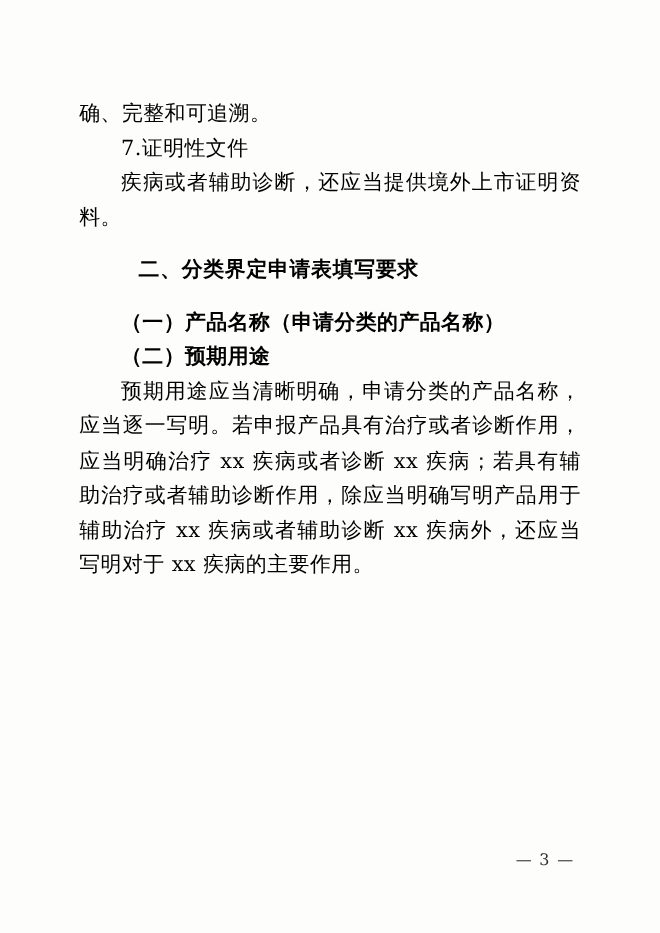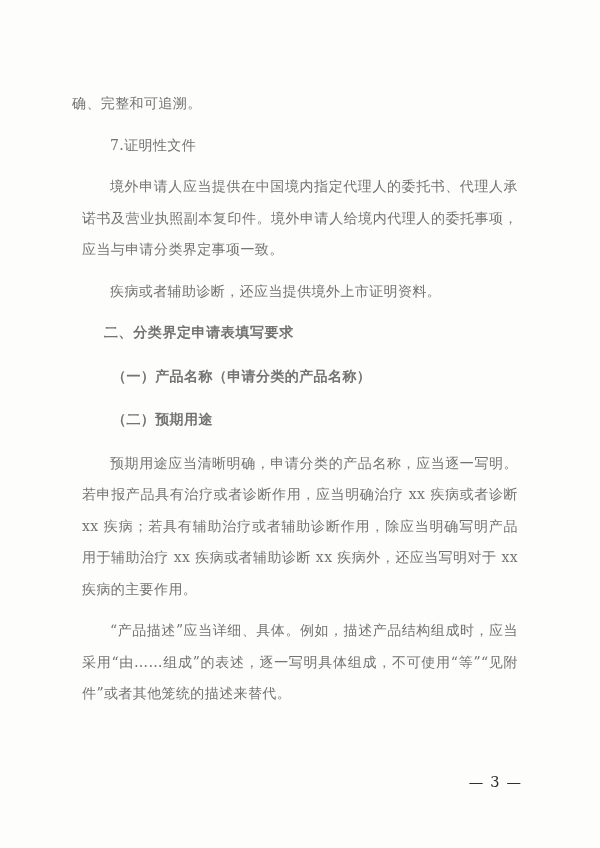--- a/index.html
+++ b/index.html
@@ -16,43 +16,43 @@
   }
   .page {
     position: relative;
     width: 600px;
     height: 848px;
     background: #fdfdfc;
     box-sizing: border-box;
     padding: 88px 72px 40px 72px;
   }
   .body-text {
-    font-size: 14px;
+    font-size: 19px;
     line-height: 31.5px;
     text-align: justify;
     text-justify: inter-ideograph;
     letter-spacing: 0.4px;
-    color: #737373;
+    color: #000000;
   }
   .p {
-    margin: 10px;
+    margin: 0;
     text-indent: 2em;
   }
   .p-noindent {
     margin: 0;
     text-indent: 0;
   }
   .heading {
-    margin: 4px;
+    margin: 16px;
     text-indent: 2em;
     font-weight: bold;
     letter-spacing: 0.6px;
   }
   .subheading {
-    margin: 12px;
+    margin: 0;
     text-indent: 2em;
     font-weight: bold;
     letter-spacing: 0.4px;
   }
   .footer {
     position: absolute;
     left: 0;
     right: 72px;
     bottom: 58px;
     text-align: right;
@@ -65,25 +65,23 @@
     padding: 0 6px;
   }
 </style>
 </head>
 <body>
 
 <div class="page">
   <div class="body-text">
     <p class="p-noindent">确、完整和可追溯。</p>
     <p class="p">7.证明性文件</p>
-    <p class="p">境外申请人应当提供在中国境内指定代理人的委托书、代理人承诺书及营业执照副本复印件。境外申请人给境内代理人的委托事项，应当与申请分类界定事项一致。</p>
     <p class="p">疾病或者辅助诊断，还应当提供境外上市证明资料。</p>
     <p class="heading">二、分类界定申请表填写要求</p>
     <p class="subheading">（一）产品名称（申请分类的产品名称）</p>
     <p class="subheading">（二）预期用途</p>
     <p class="p">预期用途应当清晰明确，申请分类的产品名称，应当逐一写明。若申报产品具有治疗或者诊断作用，应当明确治疗 xx 疾病或者诊断 xx 疾病；若具有辅助治疗或者辅助诊断作用，除应当明确写明产品用于辅助治疗 xx 疾病或者辅助诊断 xx 疾病外，还应当写明对于 xx 疾病的主要作用。</p>
-    <p class="p">“产品描述”应当详细、具体。例如，描述产品结构组成时，应当采用“由……组成”的表述，逐一写明具体组成，不可使用“等”“见附件”或者其他笼统的描述来替代。</p>
   </div>
 
   <div class="footer">
     <span class="dash">—</span><span>3</span><span class="dash">—</span>
   </div>
 </div>
 
 </body></html>

